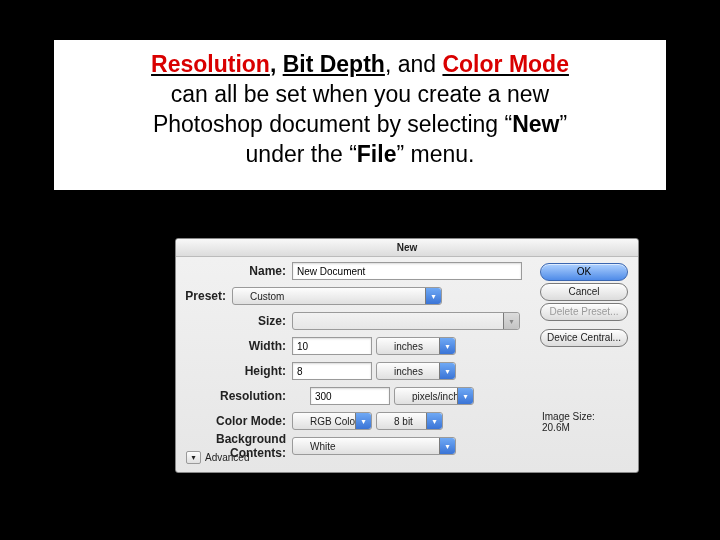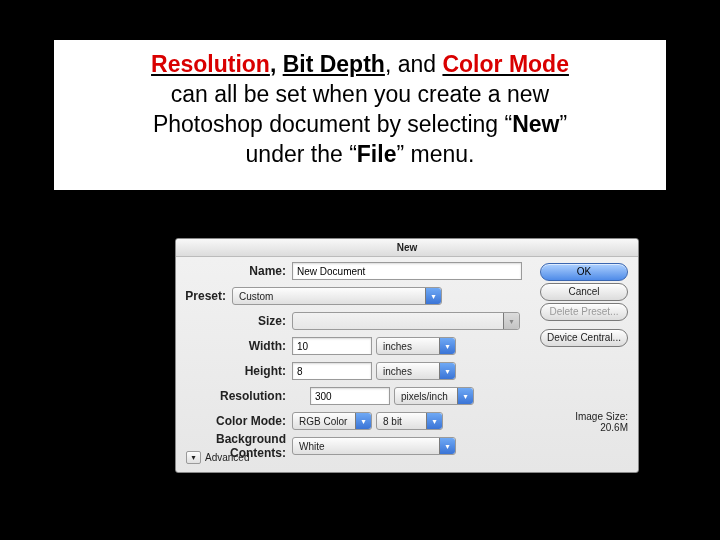--- a/index.html
+++ b/index.html
@@ -82,21 +82,21 @@
     box-shadow: inset 0 1px 2px rgba(0,0,0,.15);
   }
   .sel {
     height: 18px;
     font-size: 10px;
     background: linear-gradient(#fdfdfd,#e0e0e0);
     border: 1px solid #9a9a9a;
     border-radius: 3px;
     display: inline-flex;
     align-items: center;
-    padding-left: 6px;
+    padding-left: 17px;
     position: relative;
   }
   .sel .cap {
     position: absolute;
     right: 0; top: 0; bottom: 0;
     width: 16px;
     background: linear-gradient(#6fa9f5,#3a74d6);
     border-left: 1px solid #7a7a7a;
     border-radius: 0 3px 3px 0;
     display: flex;
@@ -131,21 +131,21 @@
     border-color: #3a66b0;
     color: #000;
   }
   .btn.disabled { color:#9a9a9a; }
   .image-size {
     position: absolute;
     right: 10px;
     top: 172px;
     width: 86px;
     font-size: 10px;
-    text-align: right;
+    text-align: left;
   }
   .image-size .t { display:block; }
   .advanced {
     position: absolute;
     left: 10px;
     bottom: 8px;
     display: flex;
     align-items: center;
     gap: 4px;
     font-size: 10px;

